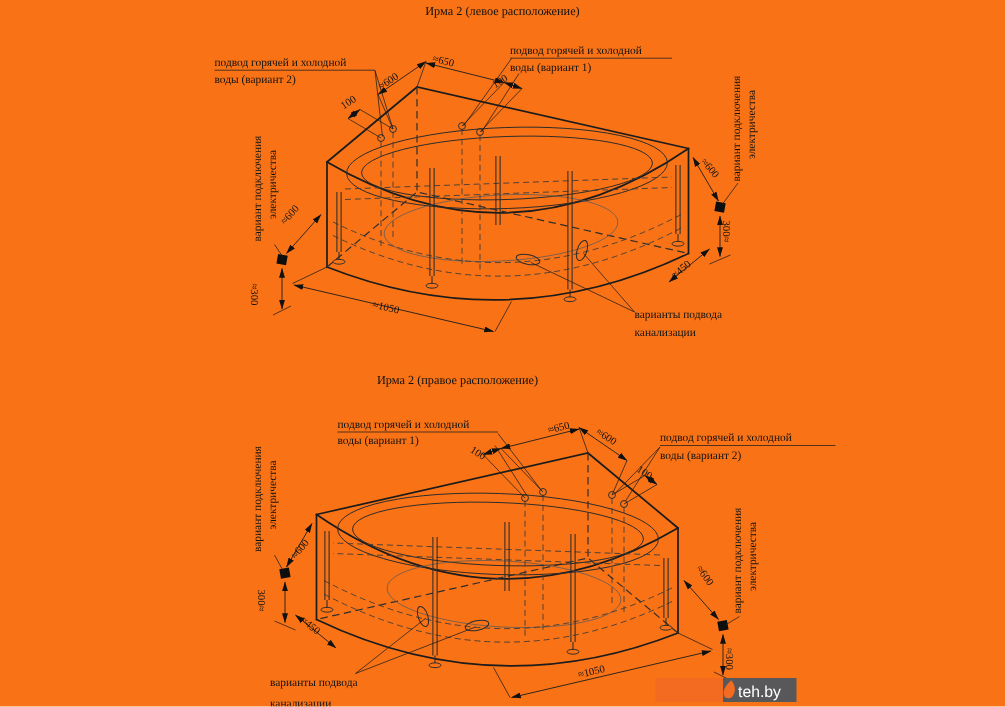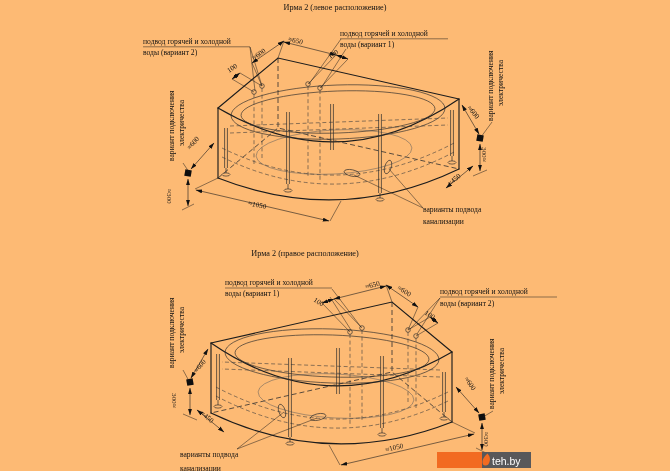--- a/index.html
+++ b/index.html
@@ -1,16 +1,16 @@
 <!DOCTYPE html>
 <html><head>
 <meta charset="utf-8">
 <style>
   html,body{margin:0;padding:0;background:#ffffff;}
-  .stage{position:relative;width:670px;height:471px;background:#fdba74;overflow:hidden;
+  .stage{position:relative;width:670px;height:471px;background:#f97316;overflow:hidden;
          font-family:"Liberation Serif", serif;}
   svg{display:block;}
   text{fill:#121212;font-family:"Liberation Serif", serif;}
   .t8{font-size:8.2px;}
   .t75{font-size:7.6px;}
   .t7{font-size:7.1px;}
   .wm{font-family:"Liberation Sans", sans-serif;font-size:10.5px;fill:#ffffff;}
   .ln{stroke:#1c1c1c;stroke-width:1.15;fill:none;stroke-linecap:round;}
   .lnd{stroke:#2e2e2e;stroke-width:.8;fill:none;stroke-dasharray:5 3;}
   .lnd2{stroke:#3c3c3c;stroke-width:.6;fill:none;stroke-dasharray:4 2.6;}

